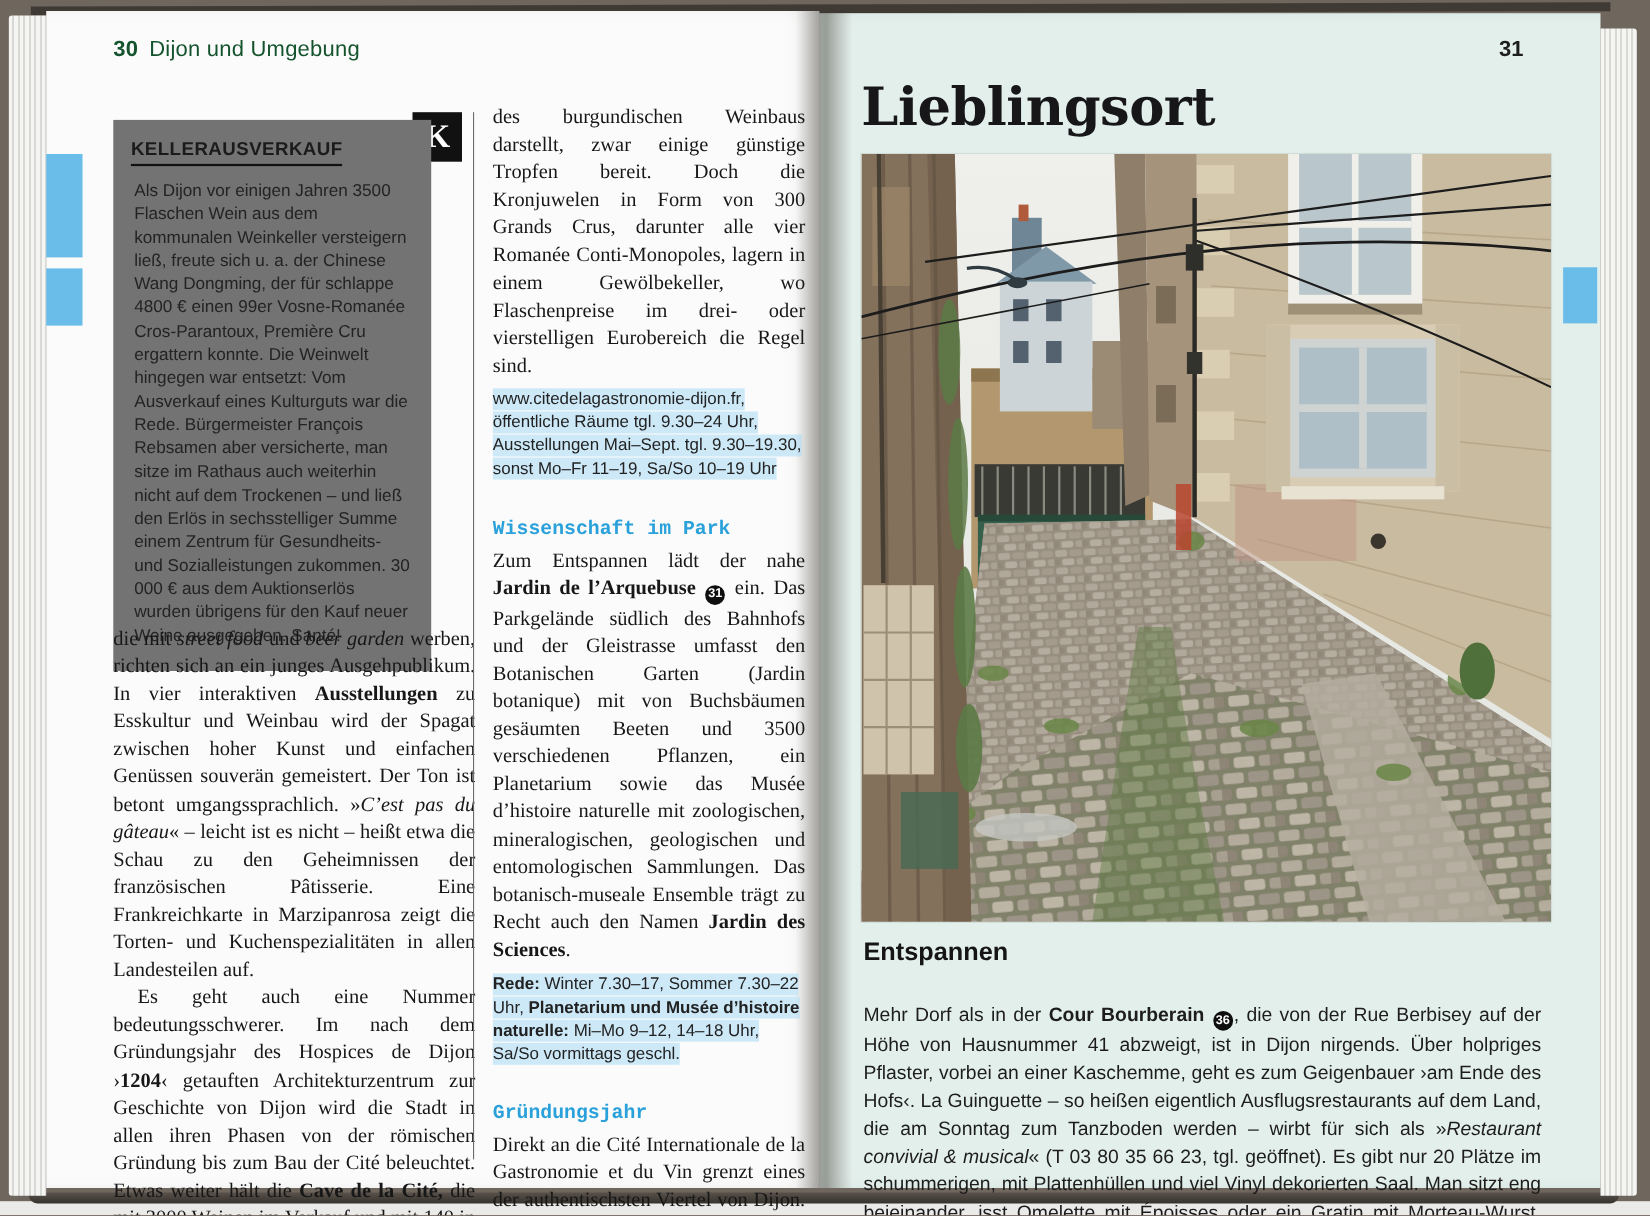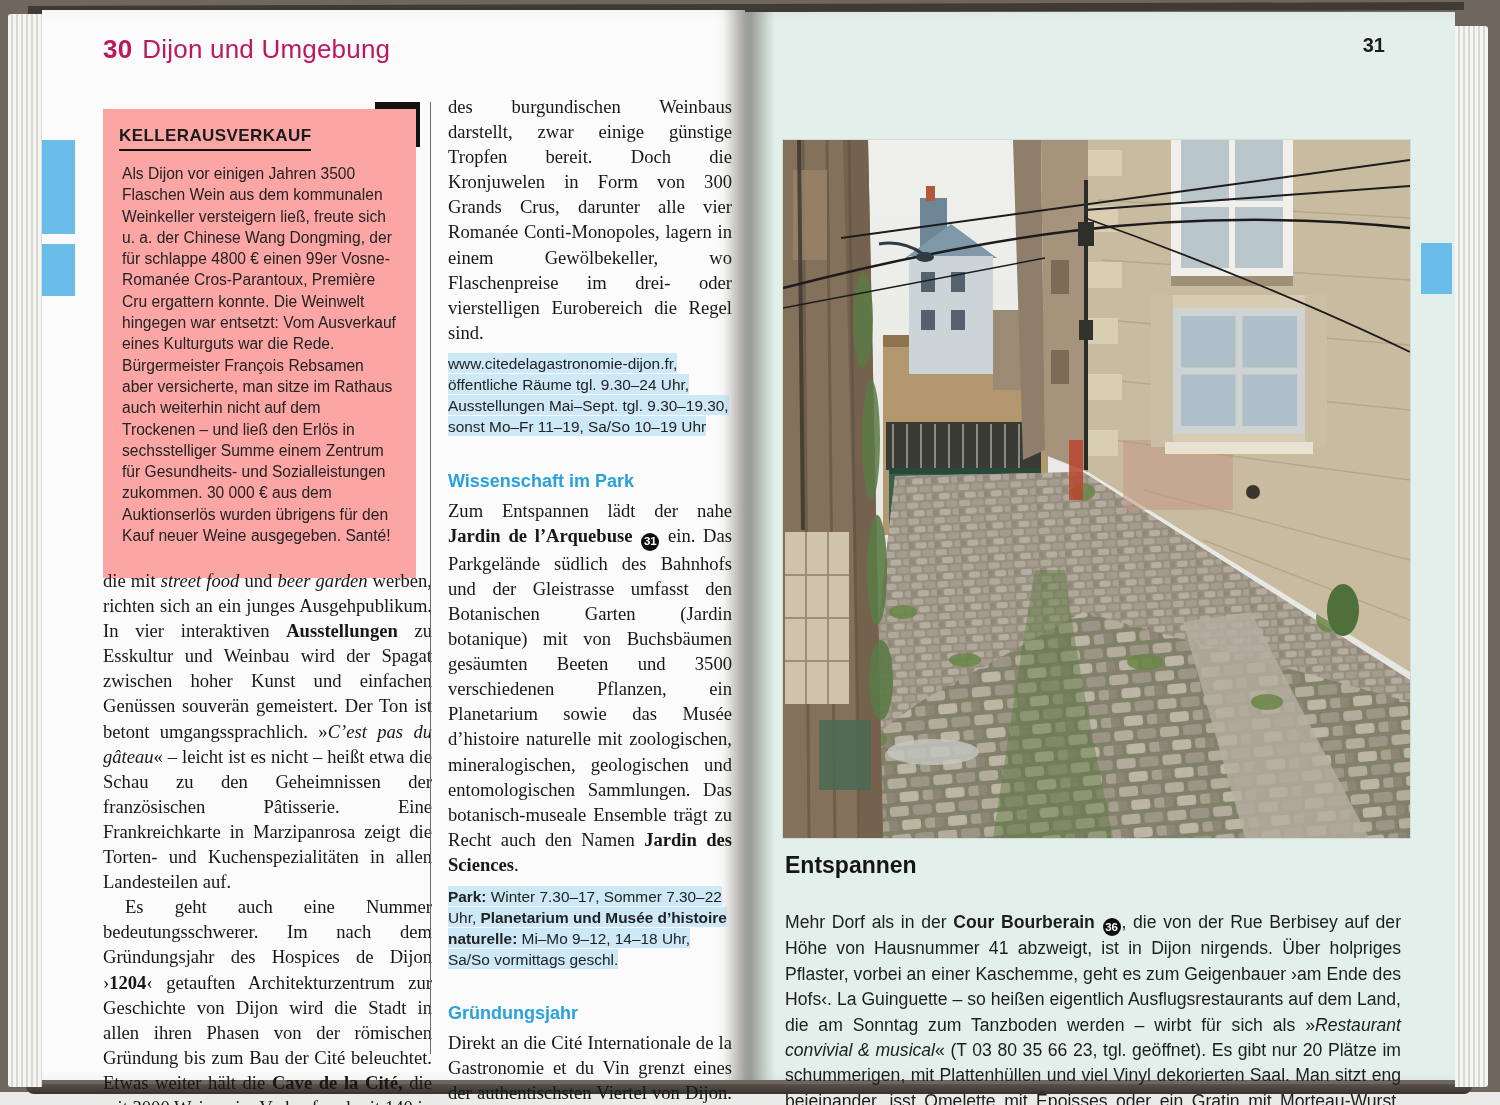--- a/index.html
+++ b/index.html
@@ -16,44 +16,44 @@
   .stack.left{left:8px;width:34px;border-radius:3px 0 0 3px;}
   .stack.right{left:1455px;width:33px;top:26px;border-radius:0 3px 3px 0;}
   .page{position:absolute;top:10px;}
   .page.left{left:42px;width:703px;height:1070px;background:#fafbfa;
          box-shadow:inset -20px 0 24px -16px rgba(40,35,30,.35);}
   .page.right{left:745px;top:12px;width:710px;height:1068px;background:#e3efeb;
          box-shadow:inset 18px 0 24px -16px rgba(40,35,30,.30);}
   .gutter{position:absolute;left:723px;top:10px;width:52px;height:1070px;pointer-events:none;
          background:linear-gradient(to right,rgba(60,54,48,0),rgba(60,54,48,.30) 46%,rgba(60,54,48,.36) 54%,rgba(60,54,48,0));}
   
-  .runhead{position:absolute;left:61px;top:24px;font-size:26px;letter-spacing:.2px;color:#be185d;}
+  .runhead{position:absolute;left:61px;top:24px;font-size:20px;letter-spacing:.2px;color:#14532d;}
   .runhead b{margin-right:10px;}
   .tab{position:absolute;background:#6bbde9;}
   .tab.t1{left:0;top:130px;width:33px;height:94px;}
   .tab.t2{left:0;top:234px;width:33px;height:52px;}
   .kicon{position:absolute;left:333px;top:92px;width:45px;height:45px;background:#111;
          color:#fff;display:flex;align-items:center;justify-content:center;
          font-family:"Liberation Serif",serif;font-weight:bold;font-size:30px;}
-  .infobox{position:absolute;left:61px;top:99px;width:313px;background:#fca5a5;
-         padding:17px 16px 29px 16px;box-sizing:border-box;}
+  .infobox{position:absolute;left:61px;top:99px;width:289px;background:#737373;
+         padding:17px 16px 18px 16px;box-sizing:border-box;}
   .infobox h3{margin:0 0 12px 0;font-size:17px;letter-spacing:.4px;}
   .infobox h3 span{border-bottom:2px solid #111;padding-bottom:3px;display:inline-block;}
   .infobox p{margin:3px;font-size:15.6px;line-height:21.3px;color:#232323;}
   .col1{position:absolute;left:61px;top:558px;width:329px;}
   .serif{font-family:"Liberation Serif",serif;font-size:18.6px;line-height:25.1px;
          text-align:justify;color:#171717;}
   .serif p{margin:0;}
   .serif p.indent{text-indent:22px;}
   .divider{position:absolute;left:388px;top:92px;width:1px;height:952px;background:#6b6b6b;}
   .col2{position:absolute;left:406px;top:84px;width:284px;}
   .info{font-size:15.4px;line-height:21px;margin:8px 0 0 0;color:#222;}
   .seg-hl{background:#cde9f8;box-decoration-break:clone;-webkit-box-decoration-break:clone;
          padding:1.5px 0;}
-  .bluehead{color:#2aa1da;font-weight:bold;font-size:18px;margin:34px 0 6px 0;}
+  .bluehead{color:#2aa1da;font-weight:bold;font-size:18px;margin:34px 0 6px 0;font-family:Liberation Mono, monospace;}
   .seg-b{font-weight:bold;}
   .seg-i{font-style:italic;}
   .seg-badge{display:inline-flex;align-items:center;justify-content:center;width:18px;height:18px;
          border-radius:50%;background:#0e0e0e;color:#fff;font-family:"Liberation Sans",sans-serif;
          font-weight:bold;font-size:11.5px;vertical-align:-3px;margin:0 1px;line-height:1;}
   
   .folio{position:absolute;right:70px;top:22px;font-size:20px;font-weight:bold;color:#1d1d1d;}
   .bigtitle{position:absolute;left:38px;top:58px;font-family:"DejaVu Serif","Liberation Serif",serif;
          font-weight:bold;font-size:48px;letter-spacing:-.5px;color:#17171a;}
   .photo{position:absolute;left:38px;top:128px;width:627px;height:698px;overflow:hidden;
@@ -92,28 +92,29 @@
       <p class="indent"><span>Es geht auch eine Nummer bedeutungsschwerer. Im nach dem Gründungsjahr des Hospices de Dijon ›</span><span class="seg-b">1204</span><span>‹ getauften Architekturzentrum zur Geschichte von Dijon wird die Stadt in allen ihren Phasen von der römischen Gründung bis zum Bau der Cité beleuchtet. Etwas weiter hält die </span><span class="seg-b">Cave de la Cité,</span><span> die mit 3000 Weinen im Verkauf und mit 140 in der Weinbar angebotenen offenen Weinen so etwas wie eine Leistungsschau</span></p>
     </div>
 
     <div class="divider"></div>
 
     <div class="col2">
       <p class="serif" style="margin:0">des burgundischen Weinbaus darstellt, zwar einige günstige Tropfen bereit. Doch die Kronjuwelen in Form von 300 Grands Crus, darunter alle vier Romanée Conti-Monopoles, lagern in einem Gewölbekeller, wo Flaschenpreise im drei- oder vierstelligen Eurobereich die Regel sind.</p>
       <p class="info"><span class="seg-hl">www.citedelagastronomie-dijon.fr, öffentliche Räume tgl. 9.30–24 Uhr, Ausstellungen Mai–Sept. tgl. 9.30–19.30, sonst Mo–Fr 11–19, Sa/So 10–19 Uhr</span></p>
       <div class="bluehead">Wissenschaft im Park</div>
       <p class="serif" style="margin:0"><span>Zum Entspannen lädt der nahe </span><span class="seg-b">Jardin de l’Arquebuse </span><span class="seg-badge">31</span><span> ein. Das Parkgelände südlich des Bahnhofs und der Gleistrasse umfasst den Botanischen Garten (Jardin botanique) mit von Buchsbäumen gesäumten Beeten und 3500 verschiedenen Pflanzen, ein Planetarium sowie das Musée d’histoire naturelle mit zoologischen, mineralogischen, geologischen und entomologischen Sammlungen. Das botanisch-museale Ensemble trägt zu Recht auch den Namen </span><span class="seg-b">Jardin des Sciences</span><span>.</span></p>
-      <p class="info"><span class="seg-hl seg-b">Park:</span><span class="seg-hl"> Winter 7.30–17, Sommer 7.30–22 Uhr, </span><span class="seg-hl seg-b">Planetarium und Musée d’histoire naturelle:</span><span class="seg-hl"> Mi–Mo 9–12, 14–18 Uhr, Sa/So vormittags geschl.</span></p>
+      <p class="info"><span class="seg-hl seg-b">Rede:</span><span class="seg-hl"> Winter 7.30–17, Sommer 7.30–22 Uhr, </span><span class="seg-hl seg-b">Planetarium und Musée d’histoire naturelle:</span><span class="seg-hl"> Mi–Mo 9–12, 14–18 Uhr, Sa/So vormittags geschl.</span></p>
       <div class="bluehead">Gründungsjahr</div>
       <p class="serif" style="margin:0"><span>Direkt an die Cité Internationale de la Gastronomie et du Vin grenzt eines der authentischsten Viertel von Dijon. Längs der </span></p>
     </div>
   </div>
 
   <div class="page right">
     <div class="folio">31</div>
+    <div class="bigtitle">Lieblingsort</div>
 
     <div class="photo">
       <svg width="627" height="698" viewBox="0 0 627 698" xmlns="http://www.w3.org/2000/svg">
         <defs>
           <pattern id="cob1" width="26" height="16" patternUnits="userSpaceOnUse" patternTransform="rotate(-3)">
             <rect width="26" height="16" fill="#968d7f"></rect>
             <rect x="1" y="1" width="11" height="6" rx="2" fill="#b2aa9c"></rect>
             <rect x="14" y="1" width="11" height="6" rx="2" fill="#a49b8d"></rect>
             <rect x="7" y="9" width="11" height="6" rx="2" fill="#b7afa1"></rect>
             <rect x="-5" y="9" width="10" height="6" rx="2" fill="#8f8678"></rect>

